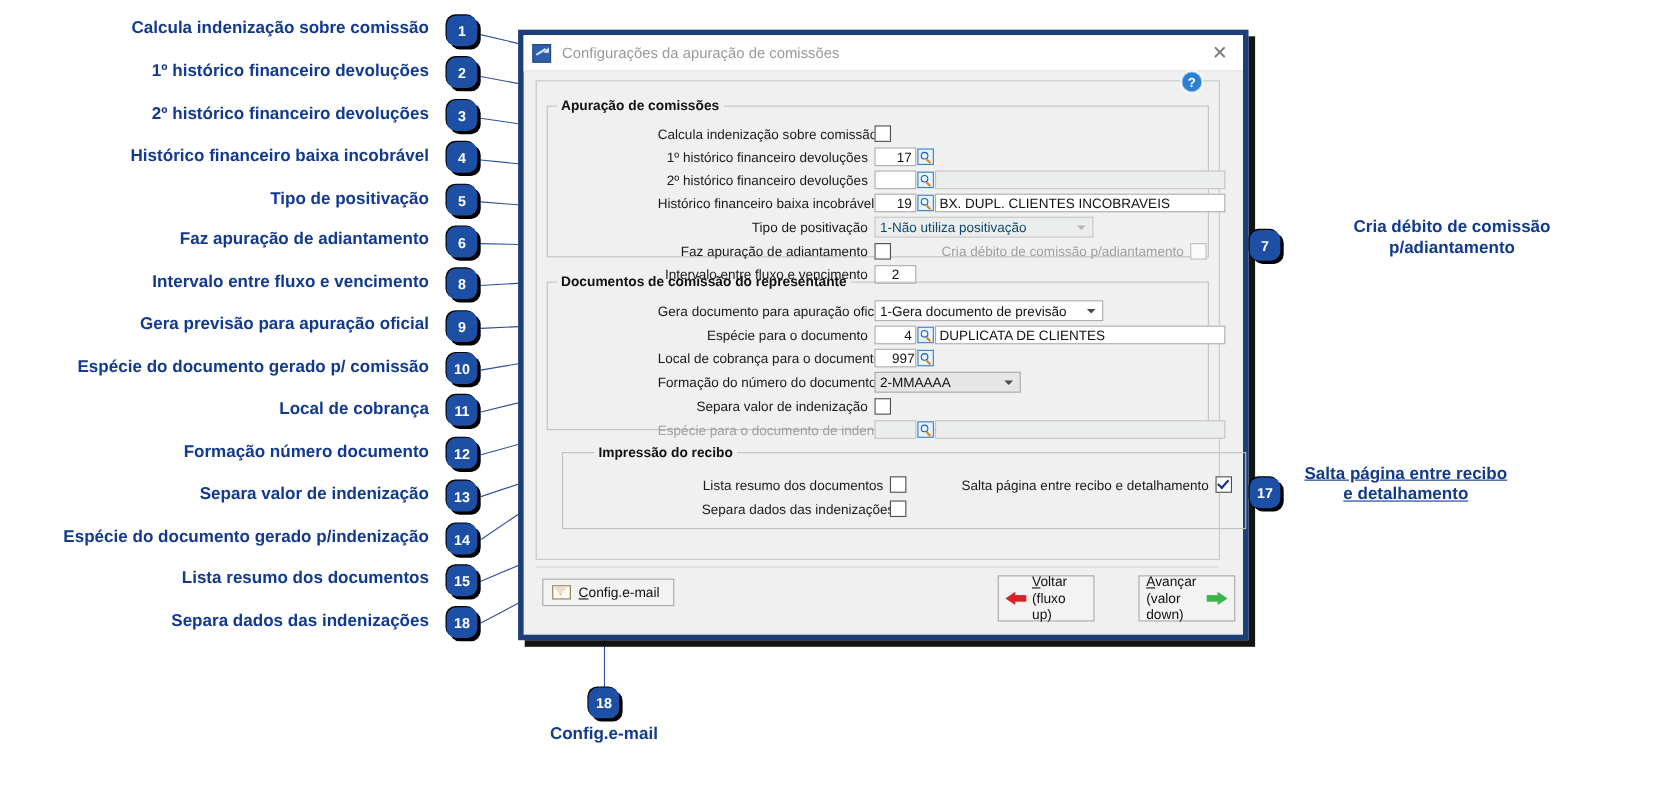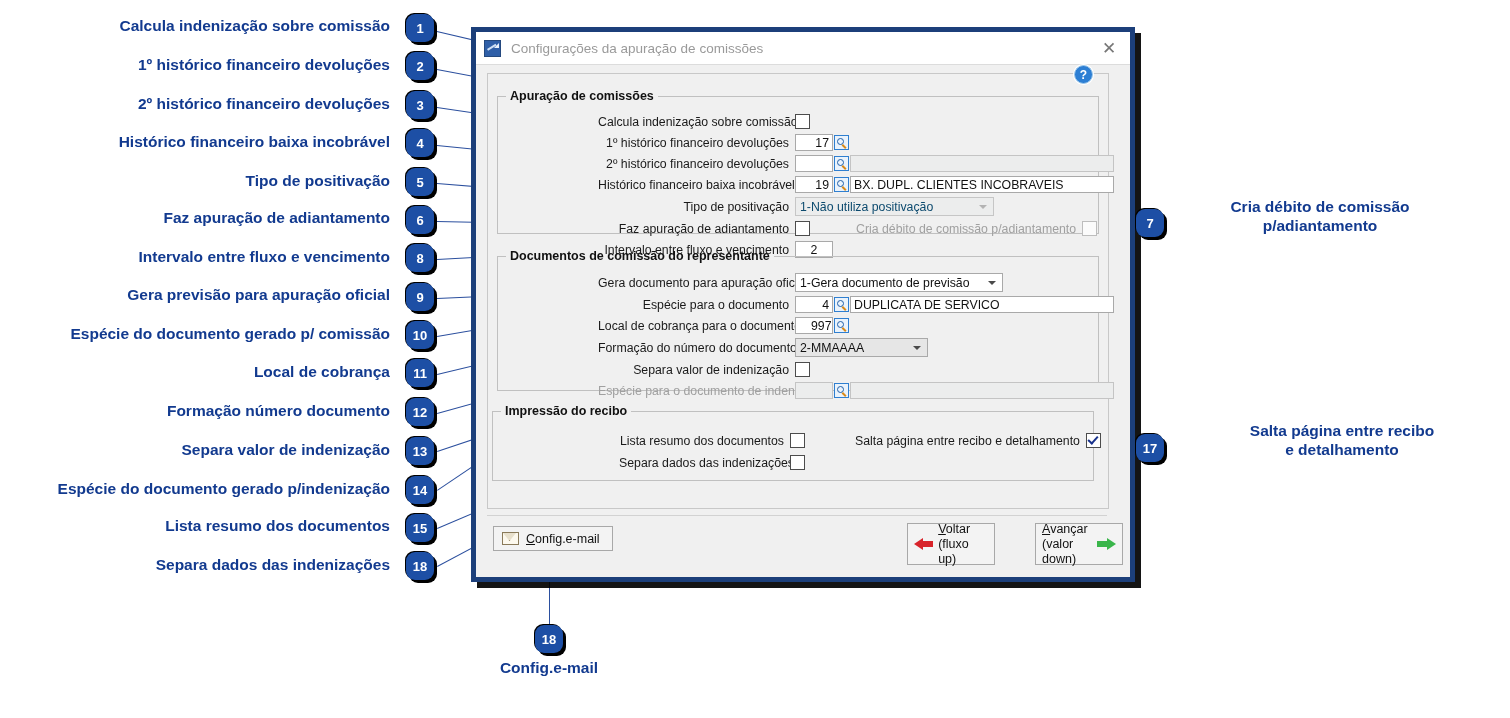--- a/index.html
+++ b/index.html
@@ -182,21 +182,21 @@
   <div class="lead" style="left:437px;top:566px;width:200px;transform:rotate(-28deg);"></div>
 </div>
 
 <div>
   <div class="badge" style="left:1136px;top:209px;">7</div>
   <div class="anno-label ctr" style="left:1170px;top:197px;width:300px;">Cria débito de comissão
 p/adiantamento</div>
   <div class="lead" style="left:1092px;top:224px;width:46px;"></div>
 
   <div class="badge" style="left:1136px;top:434px;">17</div>
-  <div class="anno-label ctr" style="left:1192px;top:421px;width:300px;">Salta página entre recibo
+  <div class="anno-label ctr" style="left:1128px;top:421px;width:300px;text-decoration:underline;">Salta página entre recibo
 e detalhamento</div>
   <div class="lead" style="left:1094px;top:449px;width:44px;"></div>
 </div>
 
 <div>
   <div class="lead-v" style="left:549px;top:546px;height:80px;"></div>
   <div class="badge" style="left:535px;top:625px;">18</div>
   <div class="anno-label ctr" style="left:399px;top:658px;width:300px;">Config.e-mail</div>
 </div>
 
@@ -264,21 +264,21 @@
 
         <div class="row" style="left:100px;top:9px;height:21px;">
           <span class="lbl" style="width:191px;">Gera documento para apuração oficial</span>
           <span class="combo" style="margin-left:6px;width:208px;">1-Gera documento de previsão</span>
         </div>
 
         <div class="row" style="left:100px;top:32px;">
           <span class="lbl" style="width:191px;">Espécie para o documento</span>
           <span class="num" style="margin-left:6px;">4</span>
           <span class="lookup"></span>
-          <span class="desc" style="width:264px;">DUPLICATA DE SERVICO</span>
+          <span class="desc" style="width:264px;">DUPLICATA DE CLIENTES</span>
         </div>
 
         <div class="row" style="left:100px;top:53px;">
           <span class="lbl" style="width:191px;">Local de cobrança para o documento</span>
           <span class="num" style="margin-left:6px;padding-left:15px;">997</span>
           <span class="lookup"></span>
         </div>
 
         <div class="row" style="left:100px;top:74px;height:21px;">
           <span class="lbl" style="width:191px;">Formação do número do documento</span>
@@ -291,21 +291,21 @@
         </div>
 
         <div class="row" style="left:100px;top:118px;">
           <span class="lbl dim" style="width:191px;">Espécie para o documento de indenização</span>
           <span class="num" style="margin-left:6px;background:#eceded;border-color:#c4c4c4;"></span>
           <span class="lookup"></span>
           <span class="desc dim" style="width:264px;"></span>
         </div>
       </fieldset>
 
-      <fieldset class="gb" style="left:4px;top:330px;width:600px;height:75px;">
+      <fieldset class="gb" style="left:23px;top:330px;width:600px;height:75px;padding-left:20px;">
         <legend>Impressão do recibo</legend>
 
         <div class="row" style="left:126px;top:13px;">
           <span class="lbl" style="width:165px;">Lista resumo dos documentos</span>
           <span class="cb" style="margin-left:6px;"></span>
           <span class="lbl" style="margin-left:50px;">Salta página entre recibo e detalhamento</span>
           <span class="cb on" style="margin-left:6px;"></span>
         </div>
 
         <div class="row" style="left:126px;top:35px;">

